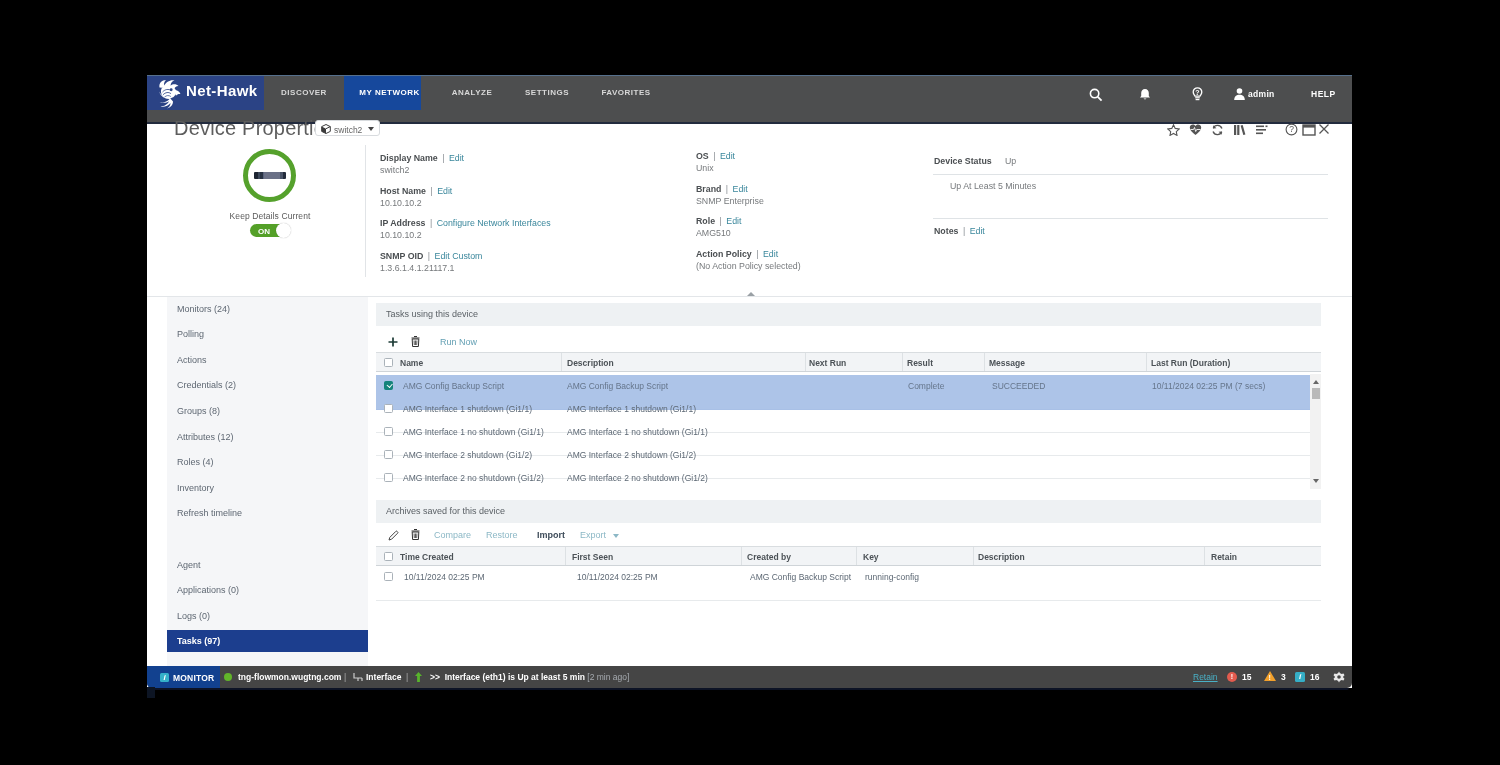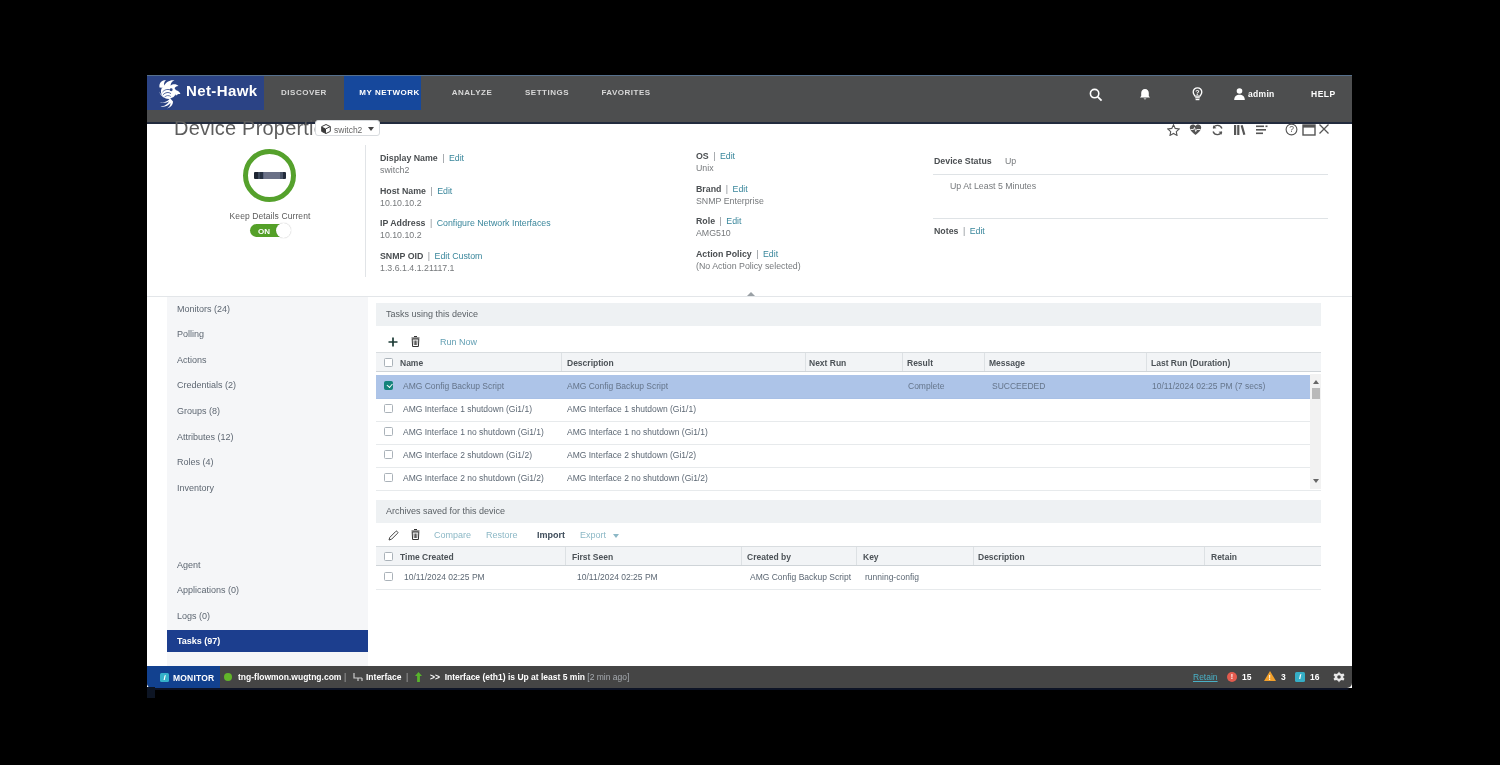--- a/index.html
+++ b/index.html
@@ -39,21 +39,21 @@
 .sitem{position:absolute;left:20px;width:200.5px;height:25.6px;line-height:25.6px;padding-left:10px;font-size:9px;color:#5e6772;}
 .sitem.sel{background:#1c3e8e;color:#fff;font-weight:bold;height:22px;line-height:22px;}
 
 .secbar{position:absolute;left:229px;width:945px;height:23px;background:#eef1f3;font-size:9px;color:#5b6166;line-height:23px;padding-left:10px;}
 .thead{position:absolute;left:229px;width:945px;height:20px;background:#f2f4f6;border-top:1px solid #d9dde0;border-bottom:1px solid #cfd4d8;font-size:8.5px;color:#4c5257;}
 .thead span{position:absolute;top:4.5px;font-weight:bold;}
 .thead i{position:absolute;top:0;width:1px;height:18px;background:#dde1e4;}
 .cb{position:absolute;width:9px;height:9px;border:1px solid #aab2b9;border-radius:1.5px;background:#fff;}
 .cb.on{background:#15847b;border-color:#15847b;}
 .cb.on:after{content:"";position:absolute;left:1.5px;top:0.5px;width:4px;height:2.5px;border-left:1.5px solid #fff;border-bottom:1.5px solid #fff;transform:rotate(-50deg);}
-.trow{position:absolute;left:229px;width:945px;height:24px;border-bottom:1px solid #e7eaec;font-size:8.5px;color:#5d6874;}
+.trow{position:absolute;left:229px;width:945px;height:35px;border-bottom:1px solid #e7eaec;font-size:8.5px;color:#5d6874;}
 .trow span{position:absolute;top:6px;white-space:nowrap;}
 .trow.sel{background:#adc4e8;border-bottom:1px solid #a8c0e6;color:#65758b;}
 .tbtxt{position:absolute;font-size:9px;white-space:nowrap;}
 
 .sbar{position:absolute;left:1163px;width:11px;background:#f2f2f2;}
 .sthumb{position:absolute;left:1.5px;width:8px;height:11px;background:#b9b9b9;}
 .sarr{position:absolute;left:2.5px;width:0;height:0;border-left:3px solid transparent;border-right:3px solid transparent;}
 
 .sbot{position:absolute;left:0;top:591px;width:1205px;height:22px;background:#454545;border-radius:0 0 5px 5px;}
 .mon{position:absolute;left:0;top:0;width:73px;height:22px;background:#12418f;border-radius:0 0 0 5px;}
@@ -186,20 +186,21 @@
 
   <div class="side"></div>
   <div class="sitem" style="top:221.5px;">Monitors (24)</div>
   <div class="sitem" style="top:247.1px;">Polling</div>
   <div class="sitem" style="top:272.7px;">Actions</div>
   <div class="sitem" style="top:298.3px;">Credentials (2)</div>
   <div class="sitem" style="top:323.9px;">Groups (8)</div>
   <div class="sitem" style="top:349.5px;">Attributes (12)</div>
   <div class="sitem" style="top:375.1px;">Roles (4)</div>
   <div class="sitem" style="top:400.7px;">Inventory</div>
+  <div class="sitem" style="top:426.3px;">Refresh timeline</div>
   <div class="sitem" style="top:477.5px;">Agent</div>
   <div class="sitem" style="top:503.1px;">Applications (0)</div>
   <div class="sitem" style="top:528.7px;">Logs (0)</div>
   <div class="sitem sel" style="top:555px;">Tasks (97)</div>
 
   <div class="secbar" style="top:228px;">Tasks using this device</div>
   <svg class="abs" style="left:241px;top:262px" width="10" height="10" viewBox="0 0 10 10">
       <path d="M5 0.5 L5 9.5 M0.5 5 L9.5 5" stroke="#1d3b36" stroke-width="1.7"></path>
     </svg>
   <svg class="abs" style="left:264px;top:261px" width="9" height="11" viewBox="0 0 9 11">

